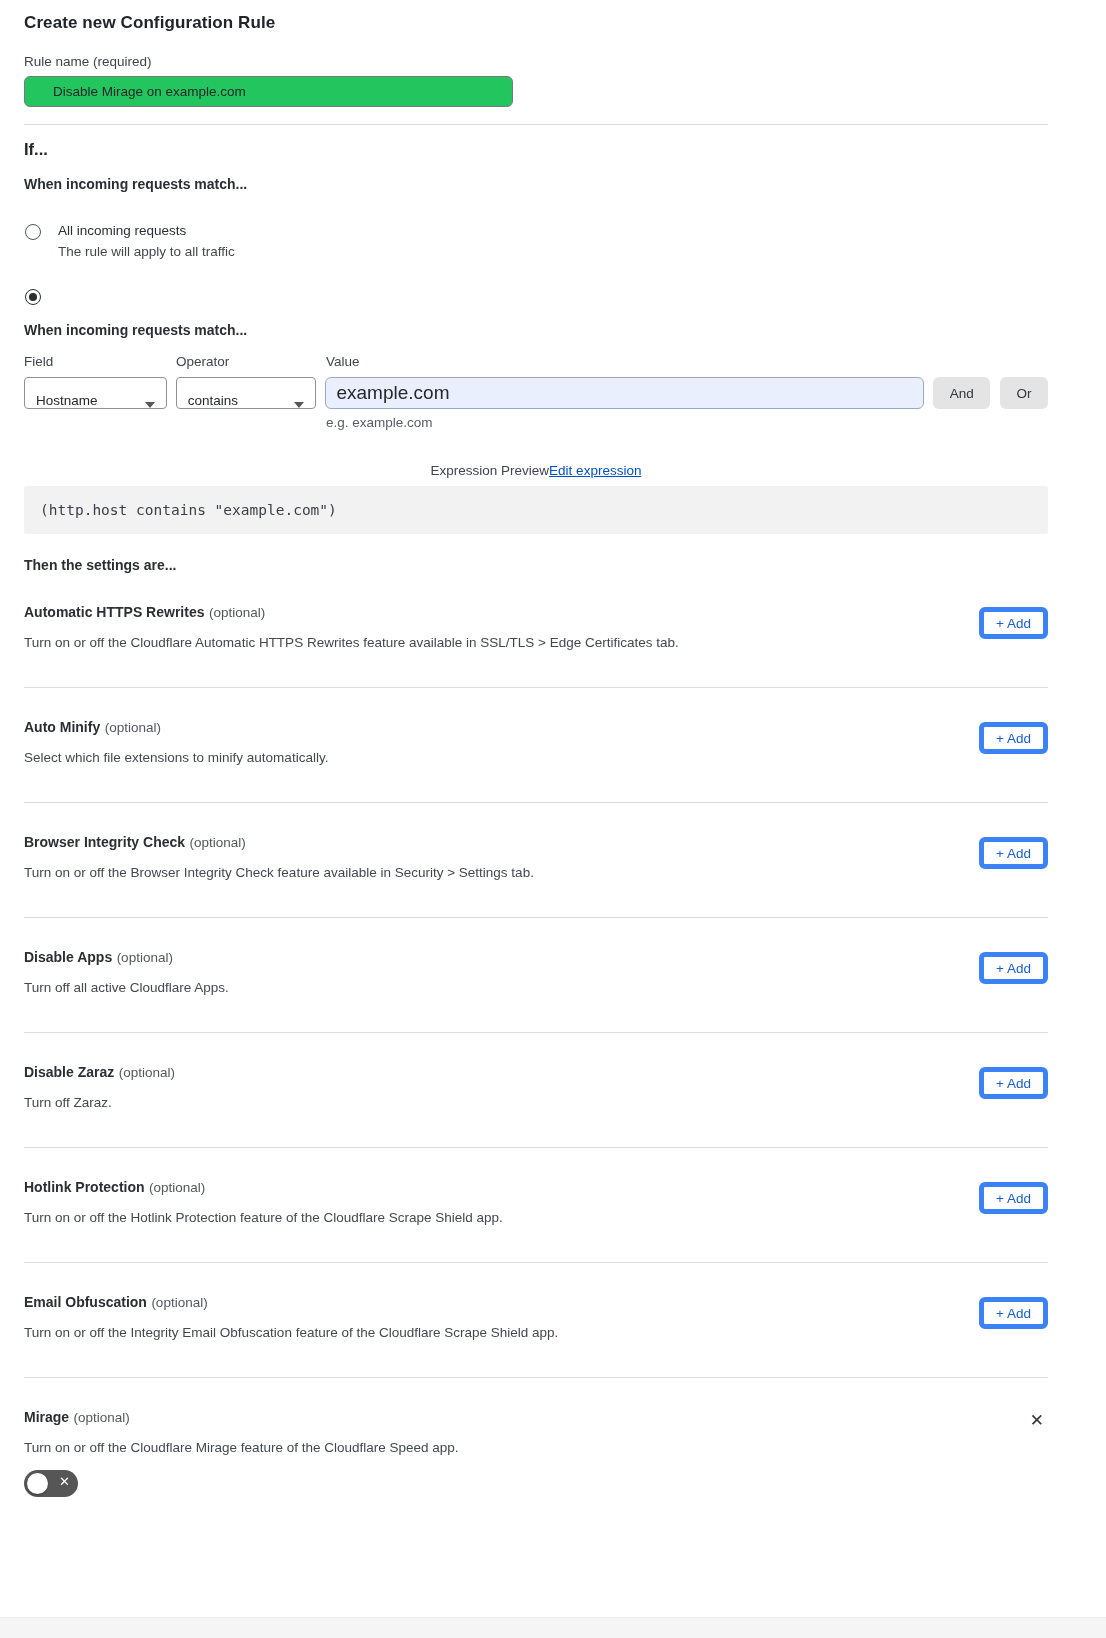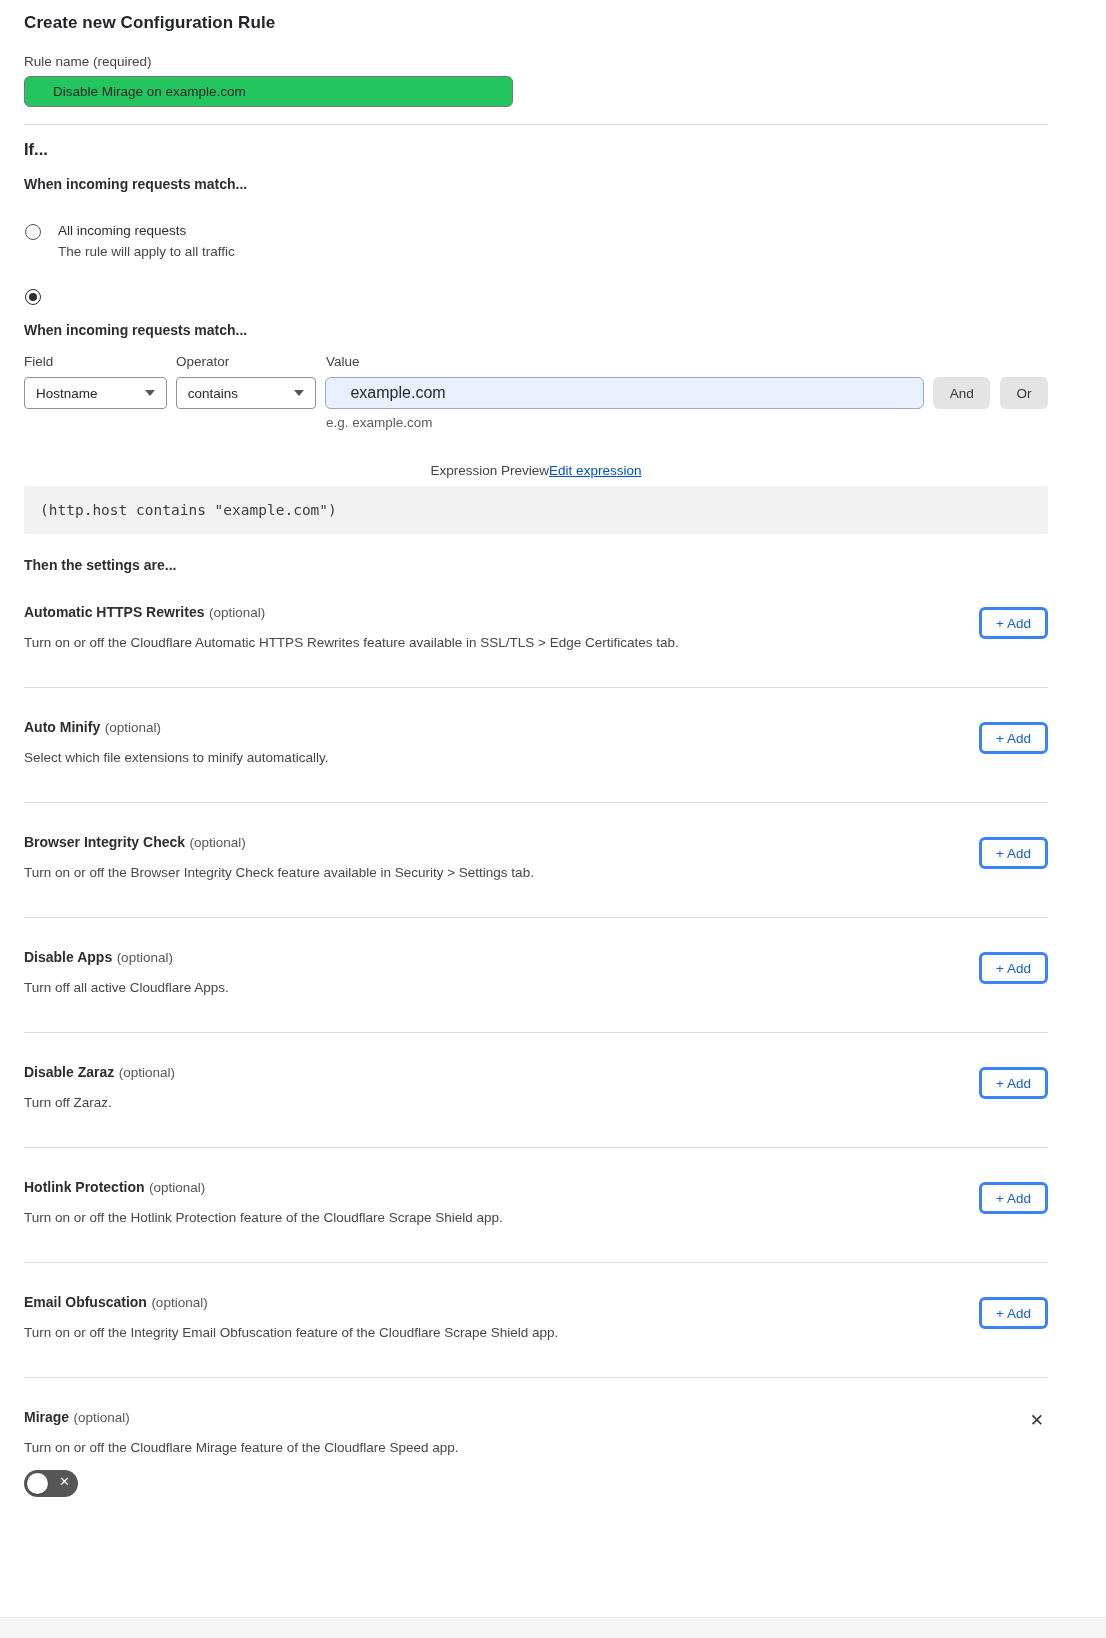--- a/index.html
+++ b/index.html
@@ -44,32 +44,32 @@
   .radio-circle.checked .radio-dot { display: block; }
   .radio-label { font-size: 13.5px; font-weight: 400; color: #2b2e33; }
   .radio-desc { font-size: 13.5px; color: #44484e; margin-top: 6px; }
 
   .builder-labels { display: flex; margin-top: 16px; font-size: 13.5px; color: #40444b; }
   .lbl-field { width: 152px; }
   .lbl-operator { width: 150px; }
   .builder-row { display: flex; margin-top: 8px; align-items: center; }
   .select-box {
     height: 32px; border: 1px solid #8e9196; border-radius: 4px; background: #fff;
-    display: flex; align-items: center; justify-content: space-between;
+    display: flex; align-items: flex-end; justify-content: space-between;
     padding: 0 11px; font-size: 13.5px; color: #26282c; cursor: pointer;
   }
   .select-field { width: 143px; margin-right: 9px; }
   .select-operator { width: 141px; margin-right: 9px; }
   .caret {
     width: 0; height: 0; border-left: 5px solid transparent; border-right: 5px solid transparent;
     border-top: 6px solid #54575c; margin-left: 8px;
   }
   .value-input {
     width: 600px; height: 32px; border: 1px solid #9aa9c4; border-radius: 6px;
-    background: #e9effc; padding: 0 24px; font-size: 16px; color: #26282c;
+    background: #e9effc; padding: 0 10px; font-size: 19px; color: #26282c;
     font-family: "Liberation Sans", sans-serif;
   }
   .conj-btn {
     height: 32px; border: none; border-radius: 6px; background: #e4e4e4;
     font-size: 13.5px; color: #33363b; cursor: pointer;
     font-family: "Liberation Sans", sans-serif;
   }
   .btn-and { width: 57px; margin-left: 9px; }
   .btn-or { width: 48px; margin-left: 10px; }
   .value-help { margin-left: 302px; margin-top: 6px; }
@@ -86,21 +86,21 @@
 
   .then-heading { font-size: 14px; font-weight: 700; color: #2b2e33; margin-top: 23px; }
 
   .setting { display: flex; justify-content: space-between; padding: 30px 0 0; }
   .setting-block { border-bottom: 1px solid #dcdcdc; padding-bottom: 37px; }
   .setting-name { font-size: 14px; font-weight: 700; color: #2b2e33; }
   .optional { font-size: 13.5px; color: #54575c; font-weight: 400; }
   .setting-desc { font-size: 13.5px; color: #44484e; margin-top: 14px; }
   .add-btn {
     margin-top: 4px; width: 69px; height: 32px; background: #fff;
-    border: 3px solid #3b82f6; border-radius: 6px; color: #1a5ecb;
+    border: 5px solid #3b82f6; border-radius: 6px; color: #1a5ecb;
     font-size: 13.5px; cursor: pointer; flex: 0 0 auto;
     font-family: "Liberation Sans", sans-serif;
   }
   .close-x {
     font-size: 17px; color: #36393f; cursor: pointer; line-height: 1;
     margin-top: 2px; padding: 2px 4px;
   }
   .toggle {
     margin-top: 15px; width: 54px; height: 27px; border-radius: 14px;
     background: #565656; position: relative; cursor: pointer;

